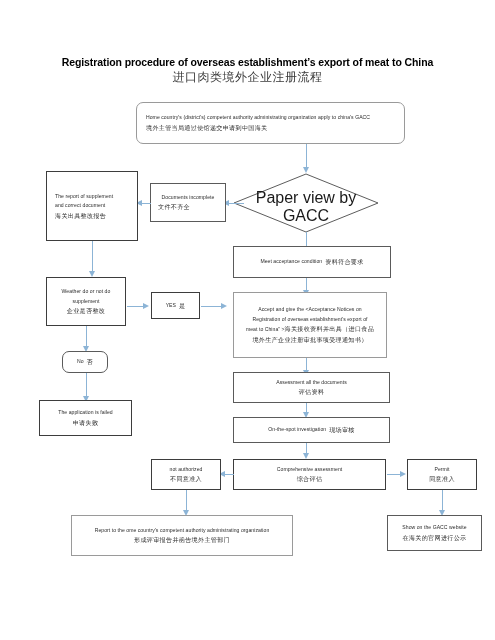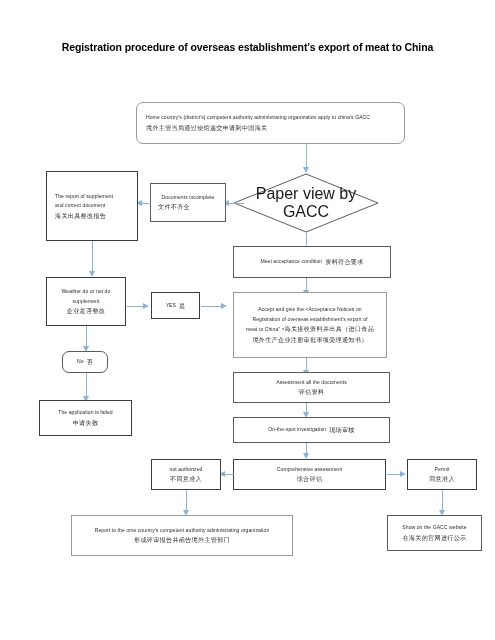--- a/index.html
+++ b/index.html
@@ -14,21 +14,21 @@
   #page {
     position: relative;
     width: 495px;
     height: 640px;
     background: #ffffff;
     overflow: hidden;
   }
   .title-block {
     position: absolute;
     left: 0;
-    top: 40px;
+    top: 55px;
     width: 495px;
     text-align: center;
   }
   .title-en {
     font-size: 10.5px;
     font-weight: bold;
     letter-spacing: -0.1px;
     color: #000000;
     line-height: 14px;
   }
@@ -89,25 +89,25 @@
   .diamond {
     position: absolute;
   }
   .diamond svg {
     display: block;
     position: absolute;
     left: 0; top: 0;
   }
   .diamond .dlabel {
     position: absolute;
-    left: 0; top: 0;
+    left: 0; top: 16px;
     width: 100%;
     height: 100%;
     display: flex;
-    flex-direction: row;
+    flex-direction: column;
     align-items: center;
     justify-content: flex-start;
     text-align: center;
   }
 
   
   .conn {
     position: absolute;
     background: #8cb4d6;
   }
@@ -134,20 +134,21 @@
     border-left: 6px solid #8cb4d6;
   }
 </style>
 </head>
 <body>
 
 <div id="page">
 
   <div class="title-block">
     <div class="title-en">Registration procedure of overseas establishment’s export of meat to China</div>
+    <div class="title-cn">进口肉类境外企业注册流程</div>
   </div>
 
   <div class="node rounded light" style="left:136px; top:102px; width:269px; height:42px; align-items:flex-start; padding-left:9px;">
     <span class="ln en" style="text-align:left;">Home country's (district's) competent authority administrating organization apply to china's GACC</span>
     <span class="ln cn" style="text-align:left;">境外主管当局通过使馆递交申请到中国海关</span>
   </div>
 
   <div class="conn v" style="left:305.5px; top:144px; height:25px;"></div>
   <div class="arrowhead down" style="left:302.5px; top:167px;"></div>
 

